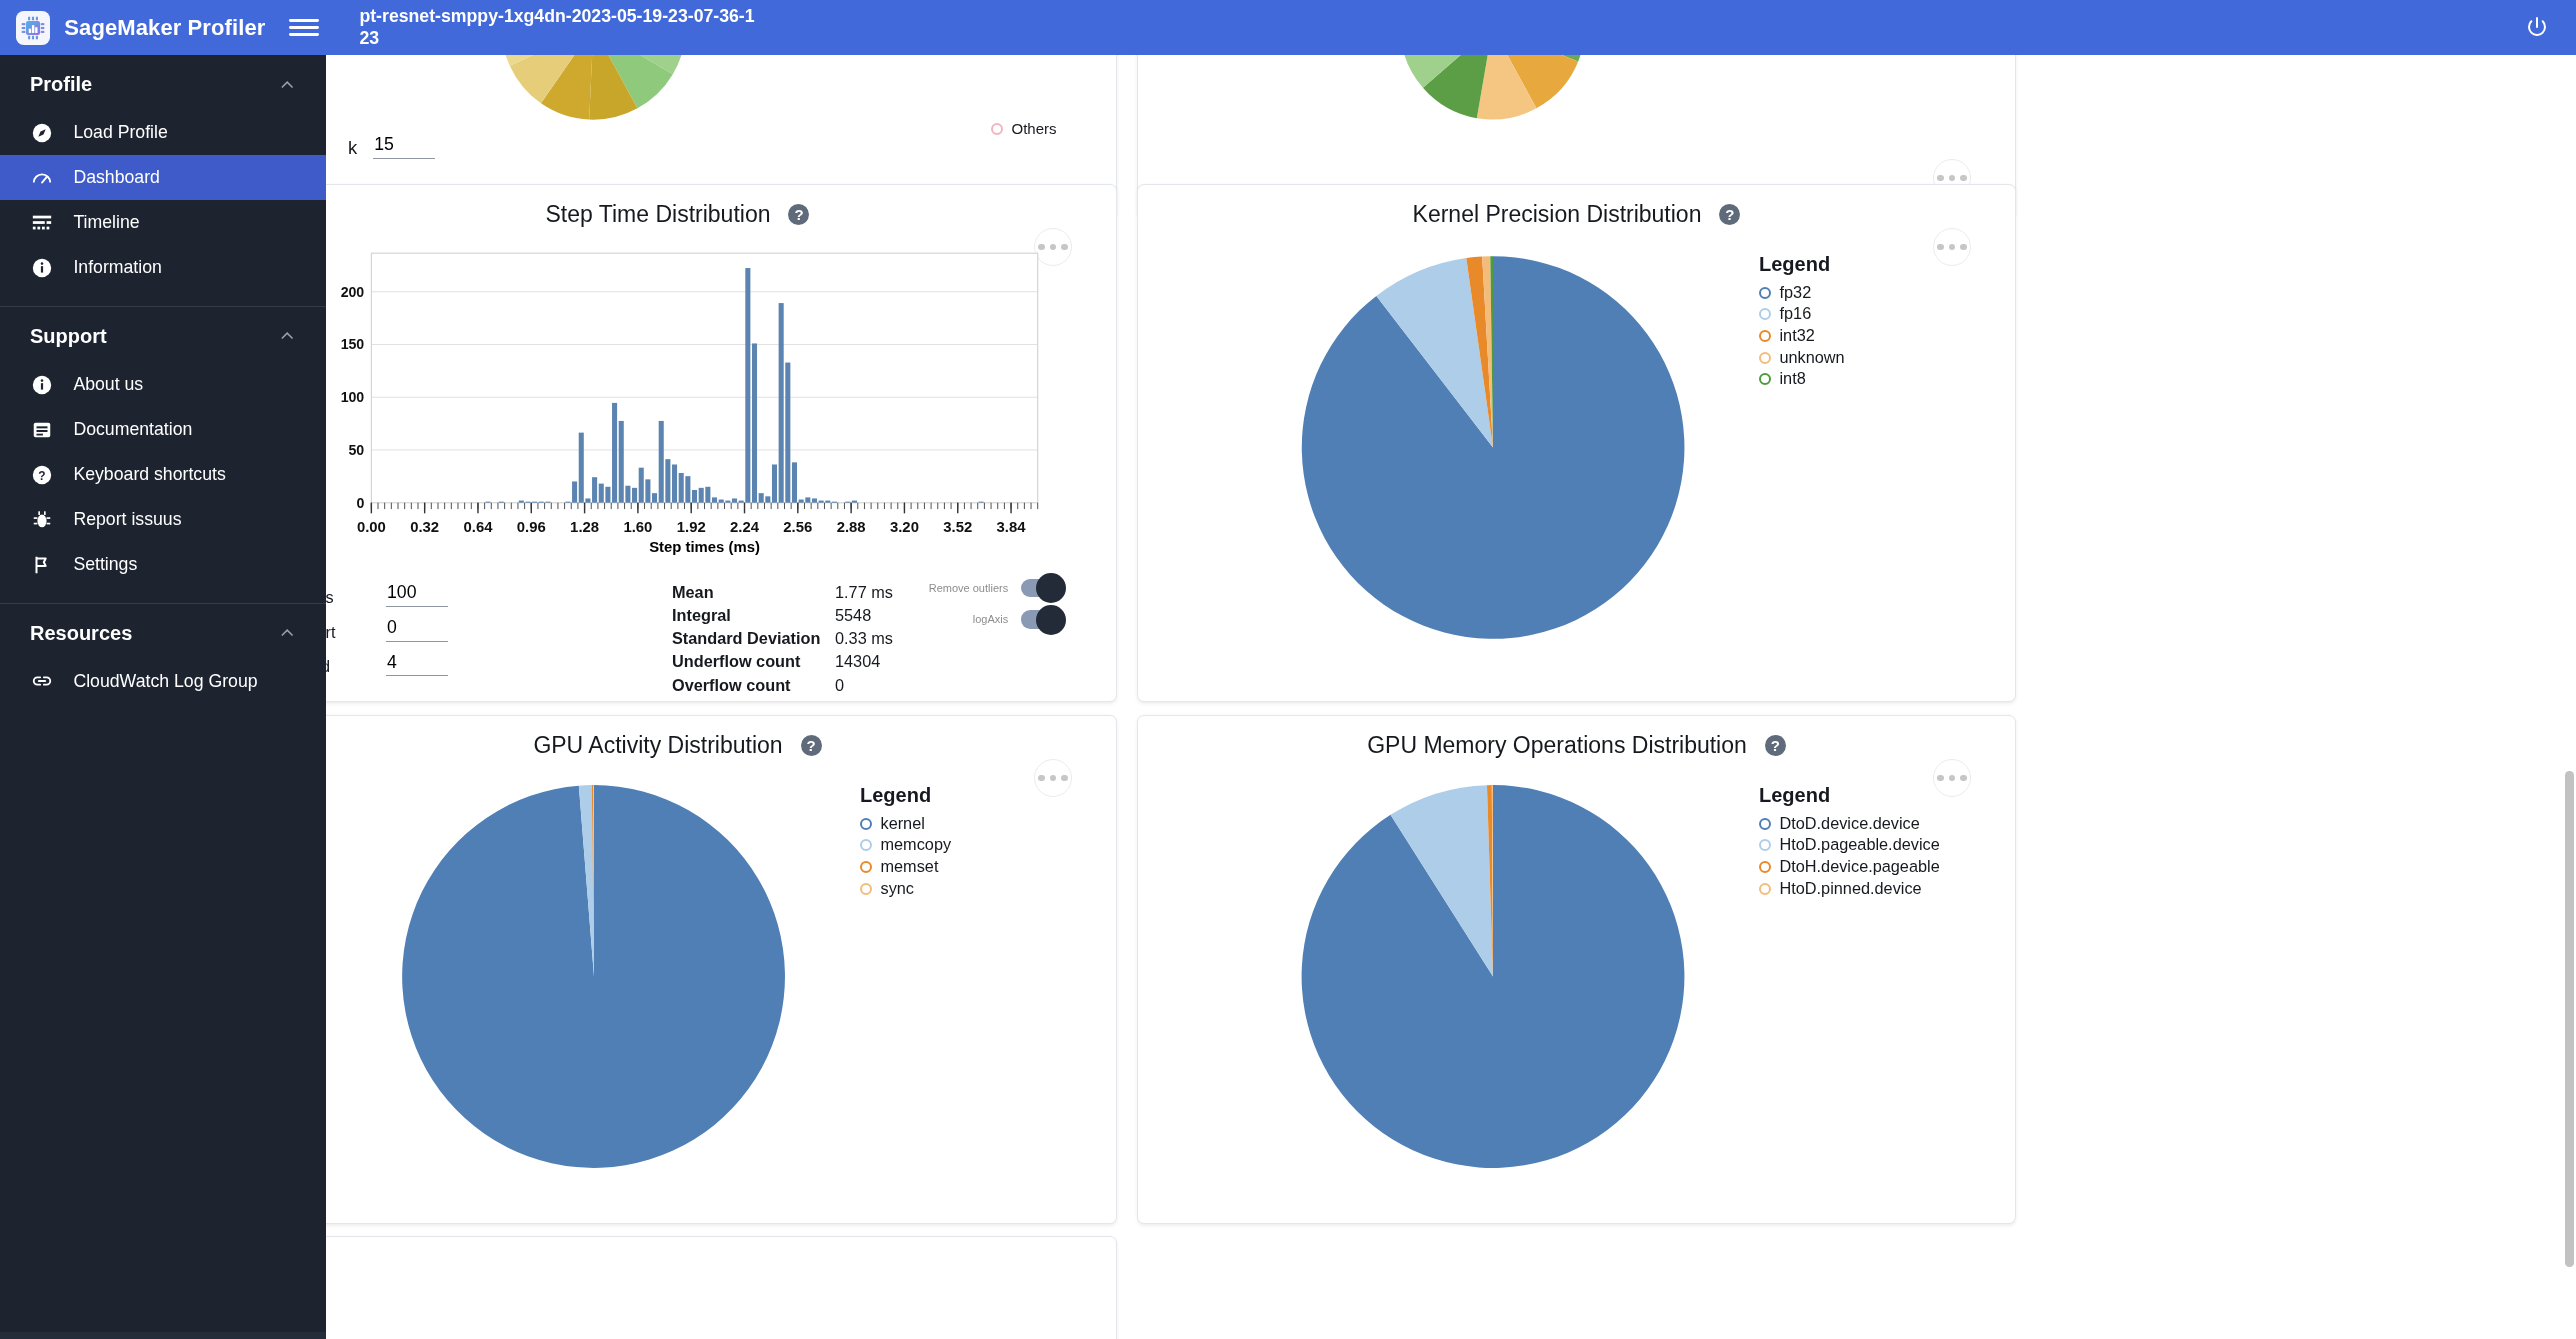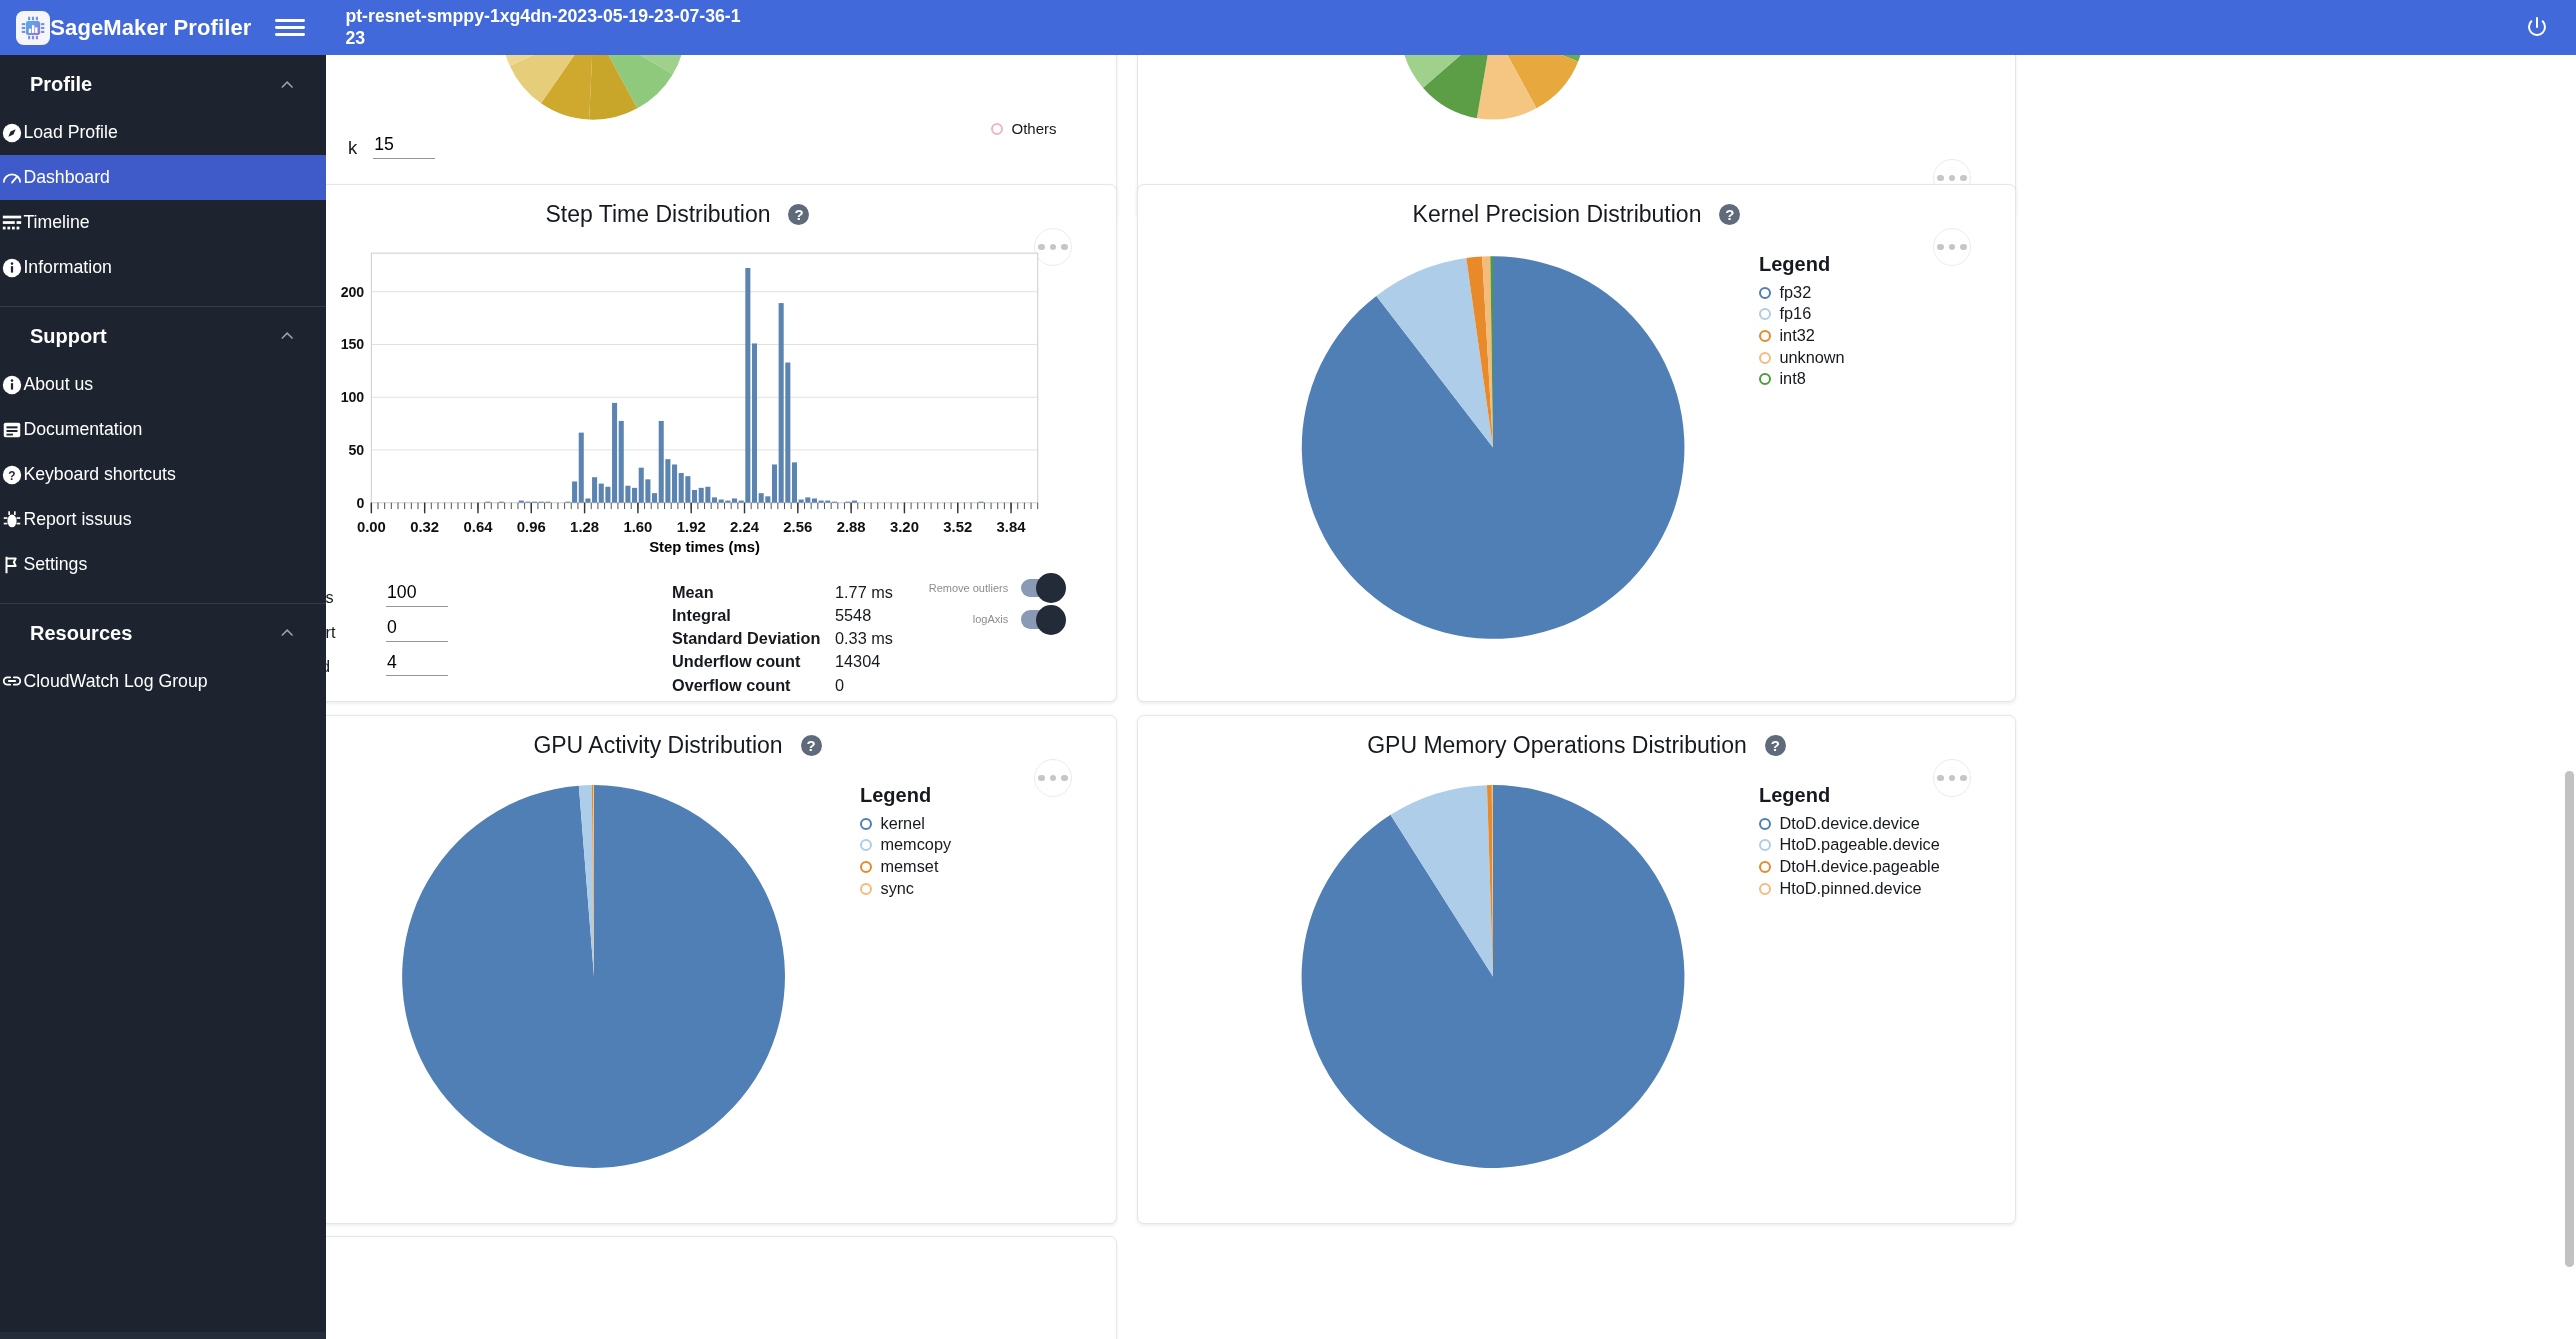--- a/index.html
+++ b/index.html
@@ -18,21 +18,21 @@
     display: flex; align-items: center;
     z-index: 20;
   }
   .logo-box {
     width: 34px; height: 34px; margin-left: 16.3px;
     background: #f4f6fb; border-radius: 7.8px;
     display: flex; align-items: center; justify-content: center;
   }
   .app-title {
     color: #ffffff; font-size: 22px; font-weight: bold;
-    letter-spacing: 0.1px;
+    margin-left: 14px; letter-spacing: 0.1px;
   }
   .hamburger { margin-left: 24px; width: 30px; height: 23px;
     display: flex; flex-direction: column; justify-content: space-between; padding: 2.8px 0; }
   .hamburger span { display: block; height: 2.8px; background: #fff; border-radius: 1.4px; }
   .job-title {
     color: #ffffff; font-size: 17.7px; font-weight: 600;
     margin-left: 40px; line-height: 1.22; max-width: 397px;
     word-break: break-all;
   }
   .power-btn { position: absolute; right: 21px; top: 8.5px;
@@ -47,21 +47,21 @@
     z-index: 15;
   }
   .side-section-head {
     display: flex; align-items: center; justify-content: space-between;
     padding: 18.4px 30px 14px 30px;
   }
   .side-section-head .txt { font-size: 20px; font-weight: bold; }
   .chev { width: 18.4px; height: 18.4px; }
   .side-item {
     display: flex; align-items: center;
-    height: 45px; 
+    height: 45px; padding-left: 30px; gap: 20px;
     cursor: pointer; font-size: 17.7px;
   }
   .side-item.active { background: #3e5bc9; }
   .side-ico { width: 23.4px; height: 23.4px; flex: 0 0 23.4px; display: flex; align-items: center; justify-content: center; }
   .side-divider { height: 0.7px; background: #333b49; margin: 15.6px 0 0 0; }
 
   .statusbar {
     position: absolute; bottom: 0; left: 0; width: 326px; height: 51px;
     background: #262d3a; display: flex; align-items: center; gap: 10px; padding-left: 12.8px;
   }

